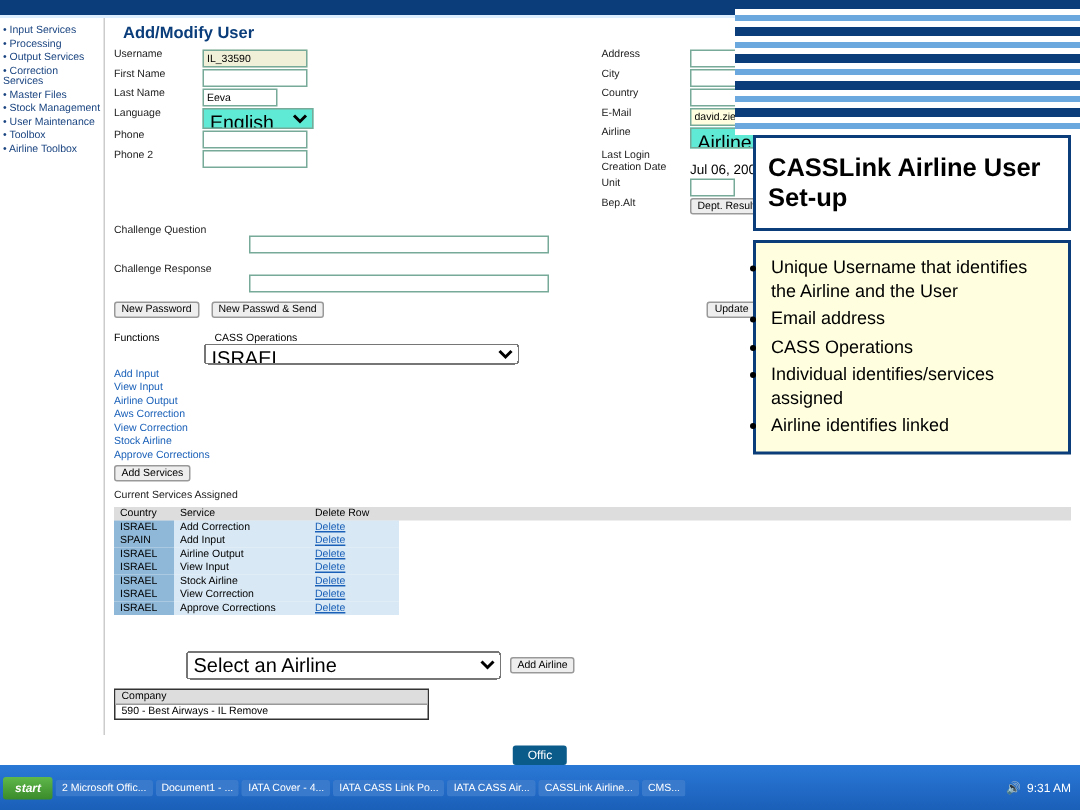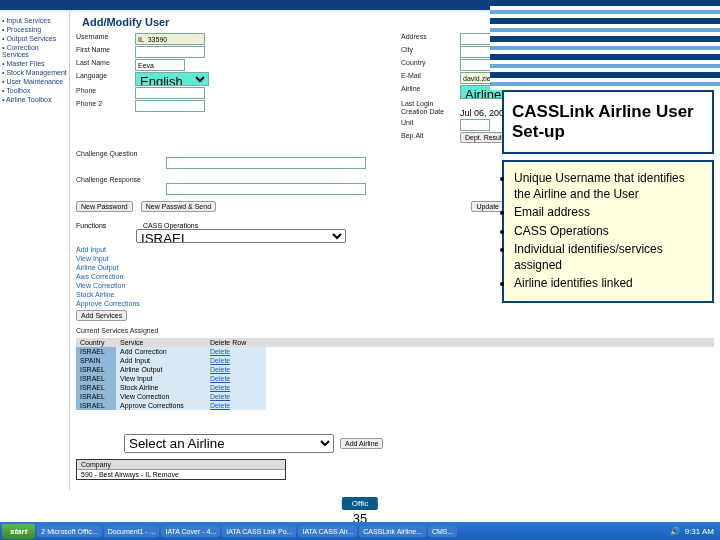--- a/index.html
+++ b/index.html
@@ -26,21 +26,21 @@
 .services-table .header-row div { padding: 1px 4px; }
 .services-table .row { display: flex; }
 .services-table .c1 { width: 40px; background: #8fb8d8; padding: 1px 4px; }
 .services-table .c2 { width: 90px; background: #d8e8f4; padding: 1px 4px; }
 .services-table .c3 { width: 60px; background: #d8e8f4; padding: 1px 4px; color: #1a60b8; text-decoration: underline; cursor: pointer; }
 .right-box { position: absolute; top: 90px; right: 6px; width: 212px; z-index: 5; }
 .box-title { background: #fff; border: 2px solid #0a3d7a; padding: 10px 8px; text-align: left; font-size: 17px; font-weight: bold; margin-bottom: 6px; }
 .box-body { background: #ffffe0; border: 2px solid #0a3d7a; padding: 8px 10px; font-size: 12px; line-height: 1.35; }
 .box-body li { margin-left: 0; margin-bottom: 2px; }
 .page-num { position: absolute; bottom: 14px; left: 50%; transform: translateX(-50%); font-size: 13px; }
-.taskbar { position: absolute; bottom: 0; left: 0; right: 0; height: 18px; background: linear-gradient(#2a78d6,#1a5fb8); display: flex; align-items: center; gap: 2px; padding: 0 2px; }
+.taskbar { position: absolute; bottom: 0; left: 0; right: 0; height: 30px; background: linear-gradient(#2a78d6,#1a5fb8); display: flex; align-items: center; gap: 2px; padding: 0 2px; }
 .start-btn { background: linear-gradient(#5fb84a,#3a8a2a); color: #fff; font-size: 8px; font-weight: bold; padding: 3px 8px; border-radius: 2px; cursor: pointer; font-style: italic; }
 .task-item { background: #3a7acc; color: #fff; font-size: 7px; padding: 2px 4px; border-radius: 2px; cursor: pointer; white-space: nowrap; overflow: hidden; }
 .tray { margin-left: auto; display: flex; align-items: center; gap: 4px; color: #fff; font-size: 8px; padding-right: 4px; }
 .back-bar { position: absolute; bottom: 30px; left: 50%; transform: translateX(-50%); background: #0a5a8a; color: #fff; font-size: 8px; padding: 2px 10px; cursor: pointer; border-radius: 2px; }
 .dropdown-wide { width: 210px; }
 .add-action-row { display: flex; gap: 6px; align-items: center; margin-top: 24px; padding-left: 48px; }
 .company-box { margin-top: 6px; border: 1px solid #333; width: 210px; }
 .company-box .hdr { background: #ddd; font-size: 7px; padding: 1px 4px; border-bottom: 1px solid #999; }
 .company-box .body { font-size: 7px; padding: 1px 4px; }
 </style>

